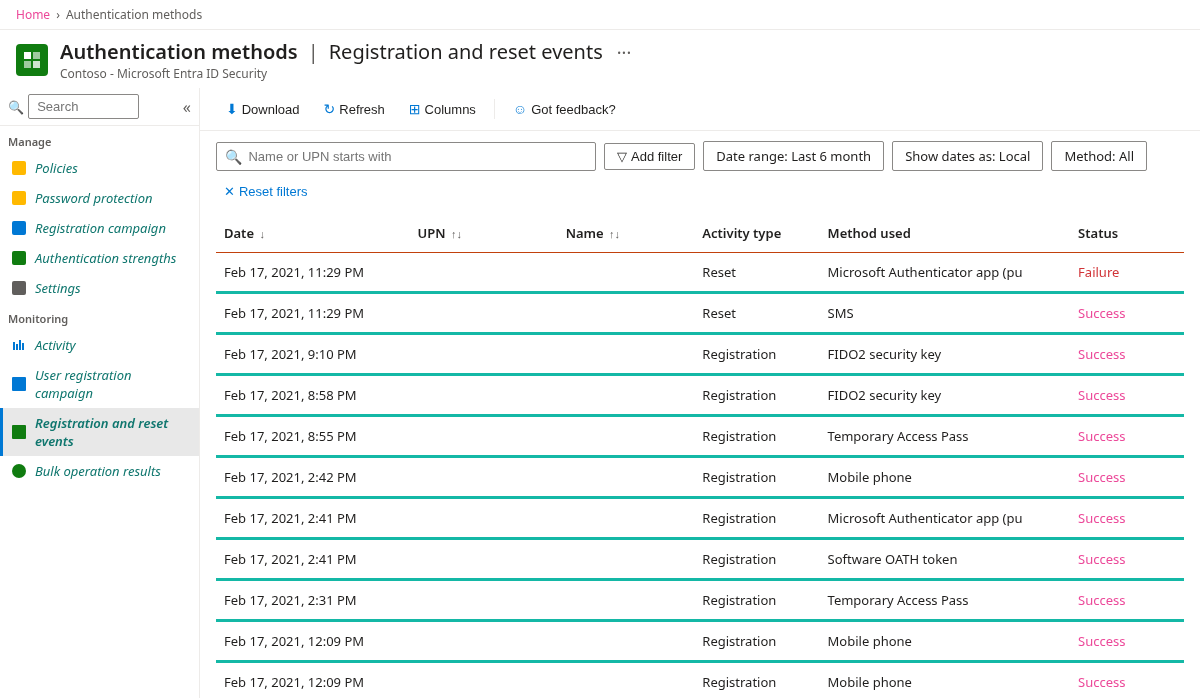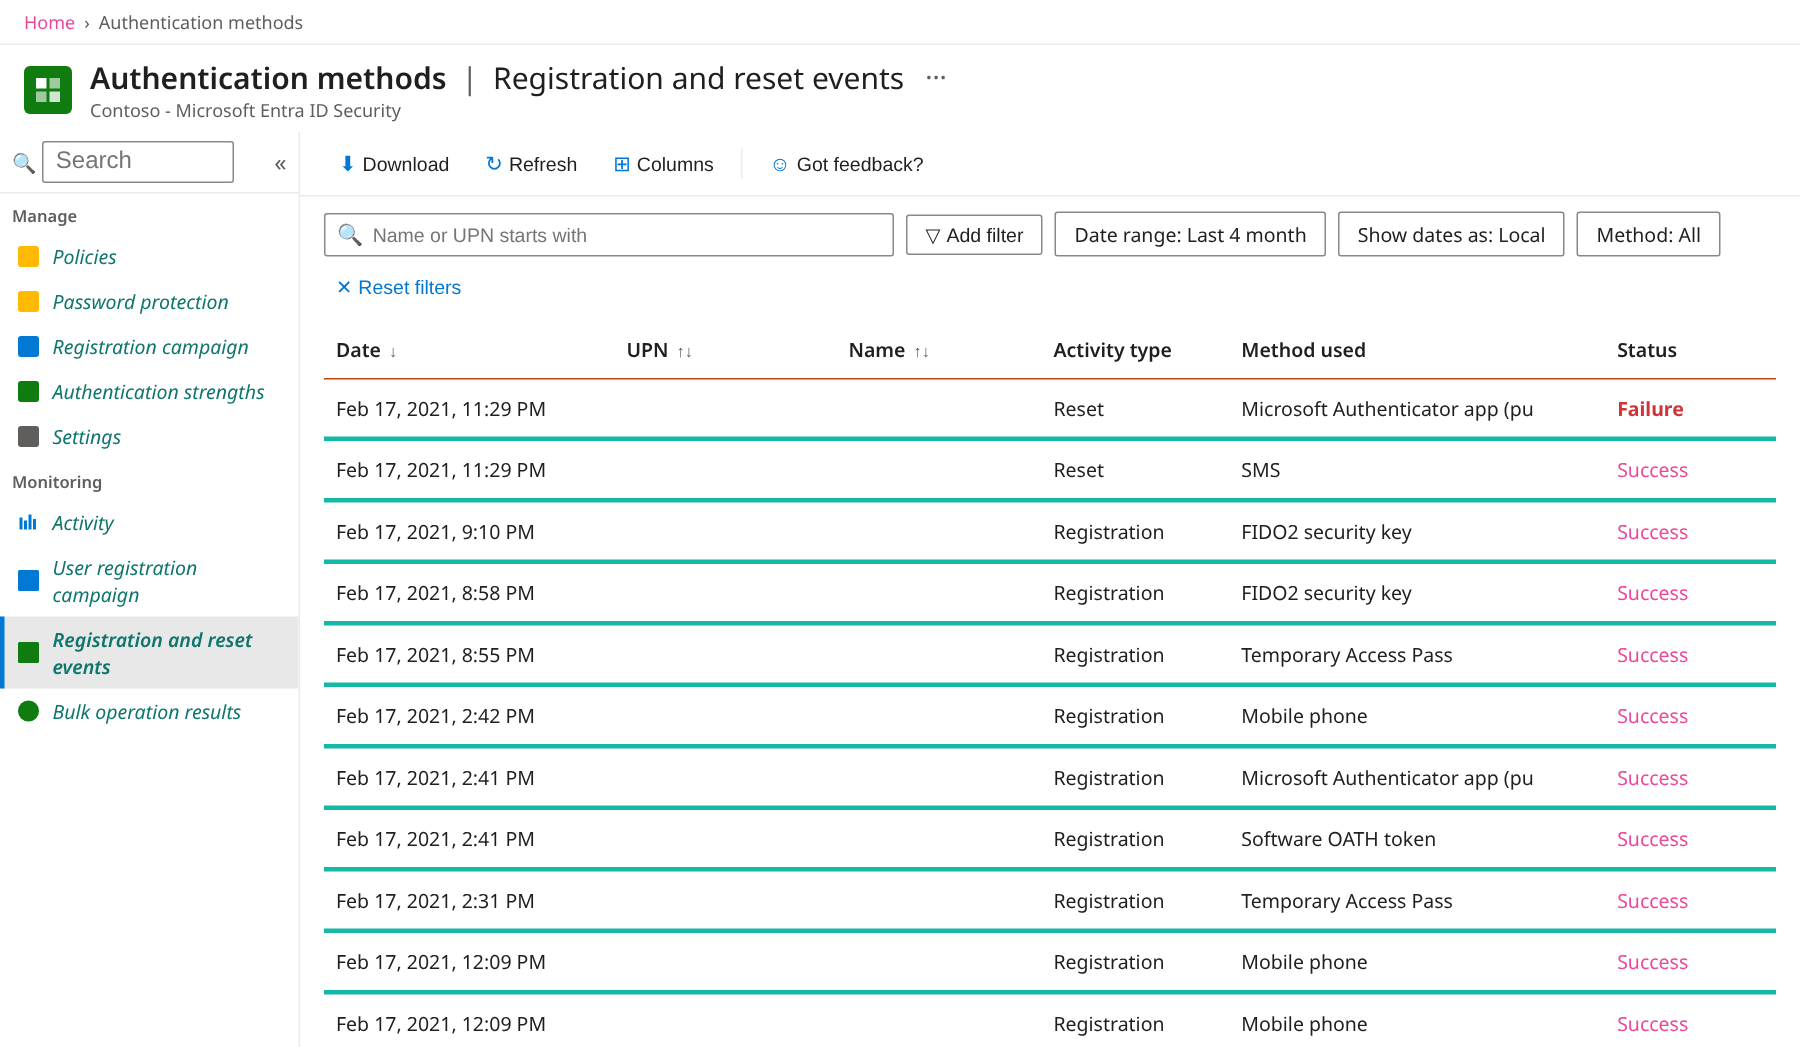--- a/index.html
+++ b/index.html
@@ -18,21 +18,21 @@
     .header-separator { color: #605e5c; font-size: 20px; margin: 0 4px; }
     .header-section { font-size: 20px; font-weight: 400; color: #201f1e; }
     .more-icon { color: #605e5c; font-size: 18px; cursor: pointer; margin-left: 8px; }
 
     
     .main-layout { display: flex; flex: 1; overflow: hidden; }
 
     
     .sidebar { width: 200px; border-right: 1px solid #edebe9; display: flex; flex-direction: column; overflow-y: auto; flex-shrink: 0; }
     .sidebar-search { padding: 6px 8px; display: flex; align-items: center; gap: 4px; border-bottom: 1px solid #edebe9; }
-    .sidebar-search input { border: 1px solid #8a8886; border-radius: 2px; padding: 4px 8px; font-size: 16px; width: 128px; outline: none; }
+    .sidebar-search input { border: 1px solid #8a8886; border-radius: 2px; padding: 4px 8px; font-size: 13px; width: 111px; outline: none; }
     .sidebar-collapse { color: #605e5c; cursor: pointer; font-size: 16px; margin-left: auto; }
     .sidebar-section-label { padding: 8px 8px 4px 8px; font-size: 11px; font-weight: 600; color: #605e5c; text-transform: none; }
     .sidebar-item { display: flex; align-items: center; gap: 8px; padding: 6px 8px; cursor: pointer; color: #0f766e; font-size: 13px; border-left: 3px solid transparent; font-style: italic; }
     .sidebar-item.active { background: #e8e8e8; border-left: 3px solid #0078d4; font-weight: 600; }
     .sidebar-item-icon { width: 16px; height: 16px; display: flex; align-items: center; justify-content: center; flex-shrink: 0; }
 
     
     .content { flex: 1; display: flex; flex-direction: column; overflow: hidden; }
 
     
@@ -57,21 +57,21 @@
     tbody tr { border-bottom: 3px solid #14b8a6; margin-left: 44px; }
     tbody td { padding: 10px 8px; font-size: 13px; color: #201f1e; white-space: nowrap; overflow: hidden; text-overflow: ellipsis; max-width: 200px; }
     .sort-icon { font-size: 11px; color: #605e5c; margin-left: 2px; }
     .col-date { width: 170px; }
     .col-upn { width: 130px; }
     .col-name { width: 120px; }
     .col-activity { width: 110px; }
     .col-method { width: 220px; }
     .col-status { width: 100px; }
     .status-success { color: #ec4899; }
-    .status-failure { color: #d13438; font-weight: bold; }
+    .status-failure { color: #d13438; }
   </style>
 </head>
 <body>
 
 <div class="breadcrumb">
   <a href="#">Home</a>
   <span class="breadcrumb-sep">›</span>
   <span>Authentication methods</span>
 </div>
 
@@ -195,21 +195,21 @@
     <div class="filter-bar">
       <div class="filter-search">
         <span class="filter-search-icon">🔍</span>
         <input type="text" style="border: none; outline: none; font-size: 13px; width: 100%; background: transparent;" placeholder="Name or UPN starts with">
       </div>
       <button class="filter-btn">
         <span>▽</span>
         <span>Add filter</span>
       </button>
       <div class="filter-chip">
-        <span>Date range: Last 4 month</span>
+        <span>Date range: Last 6 month</span>
       </div>
       <div class="filter-chip">
         <span>Show dates as: Local</span>
       </div>
       <div class="filter-chip">
         <span>Method: All</span>
       </div>
       <button class="reset-filters">
         <span>✕</span>
         <span>Reset filters</span>

